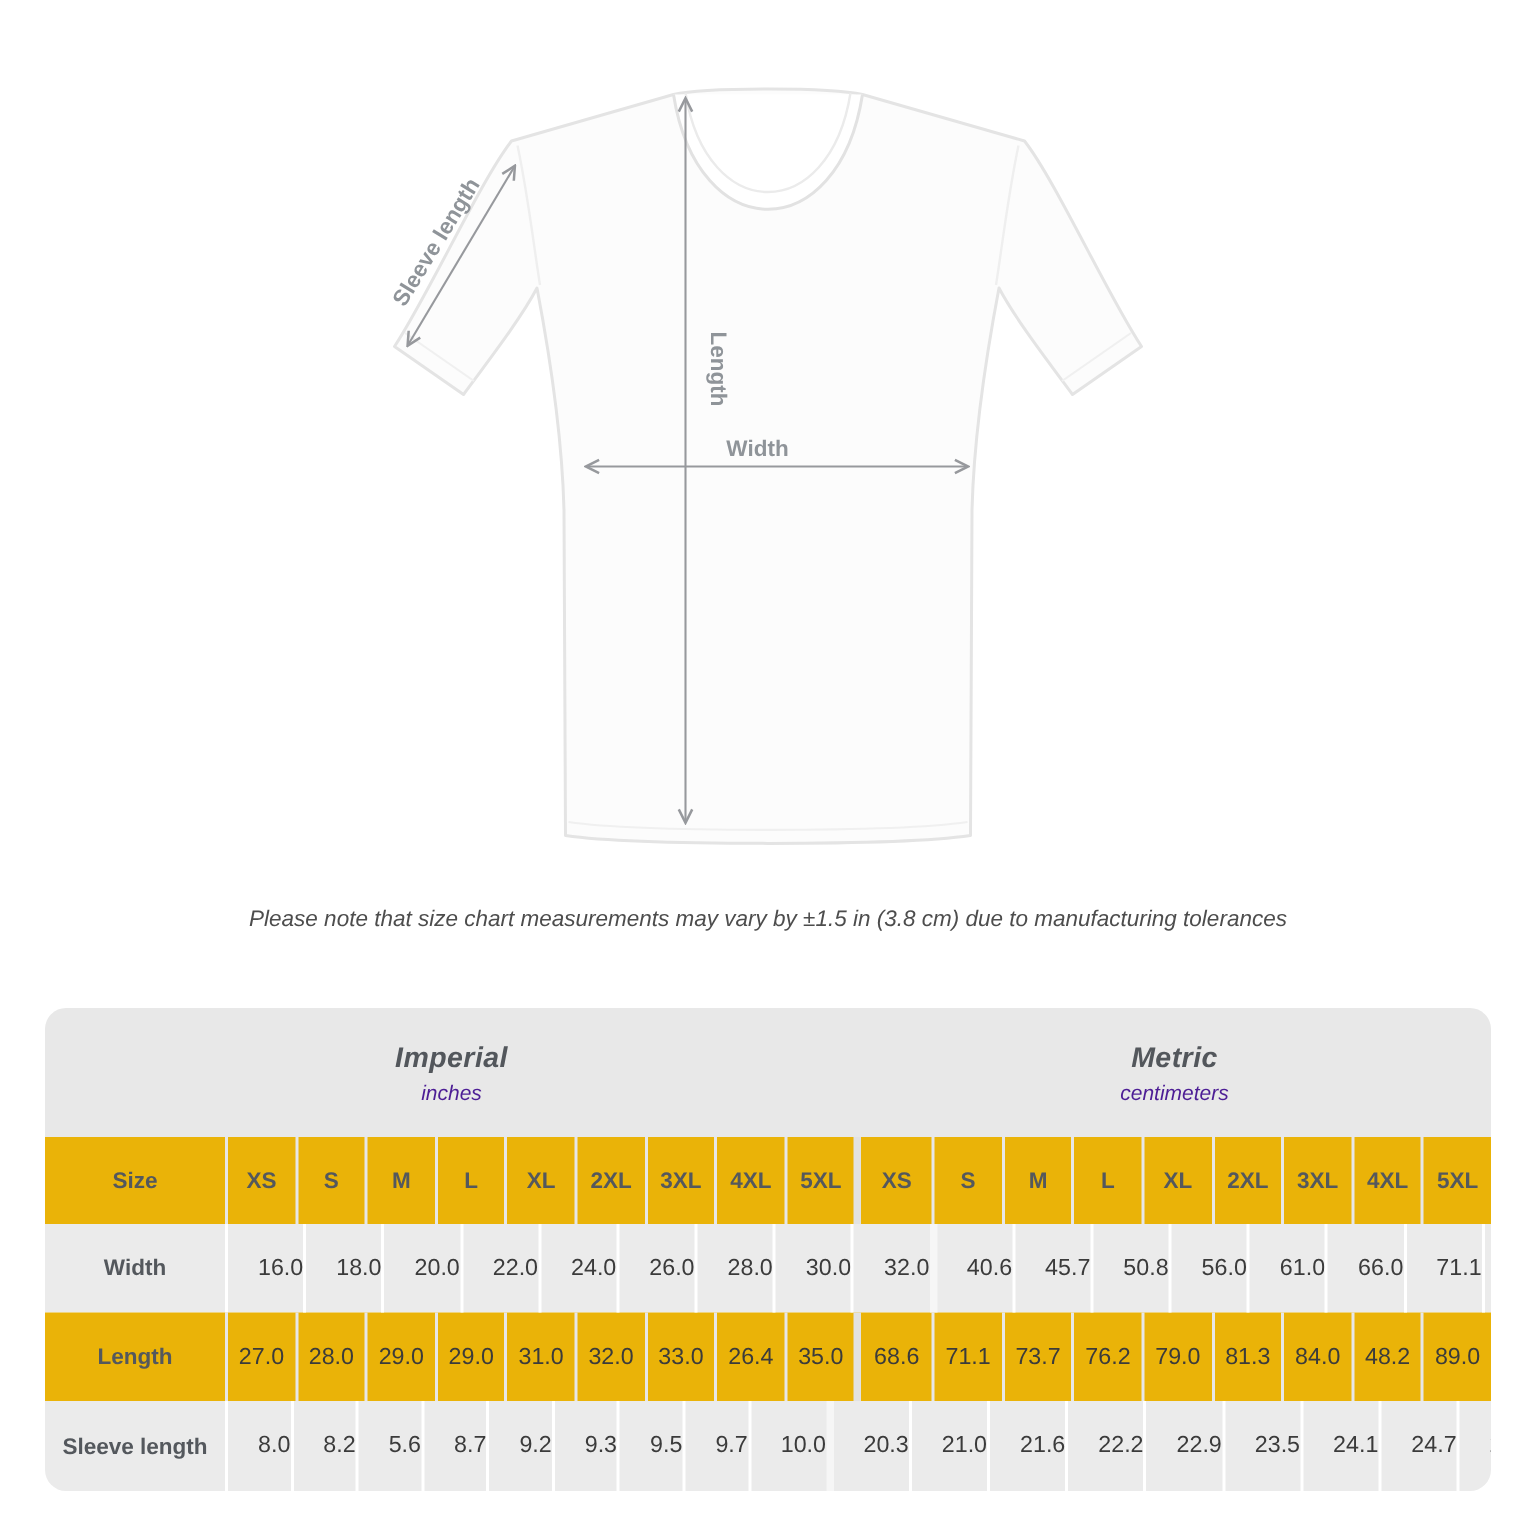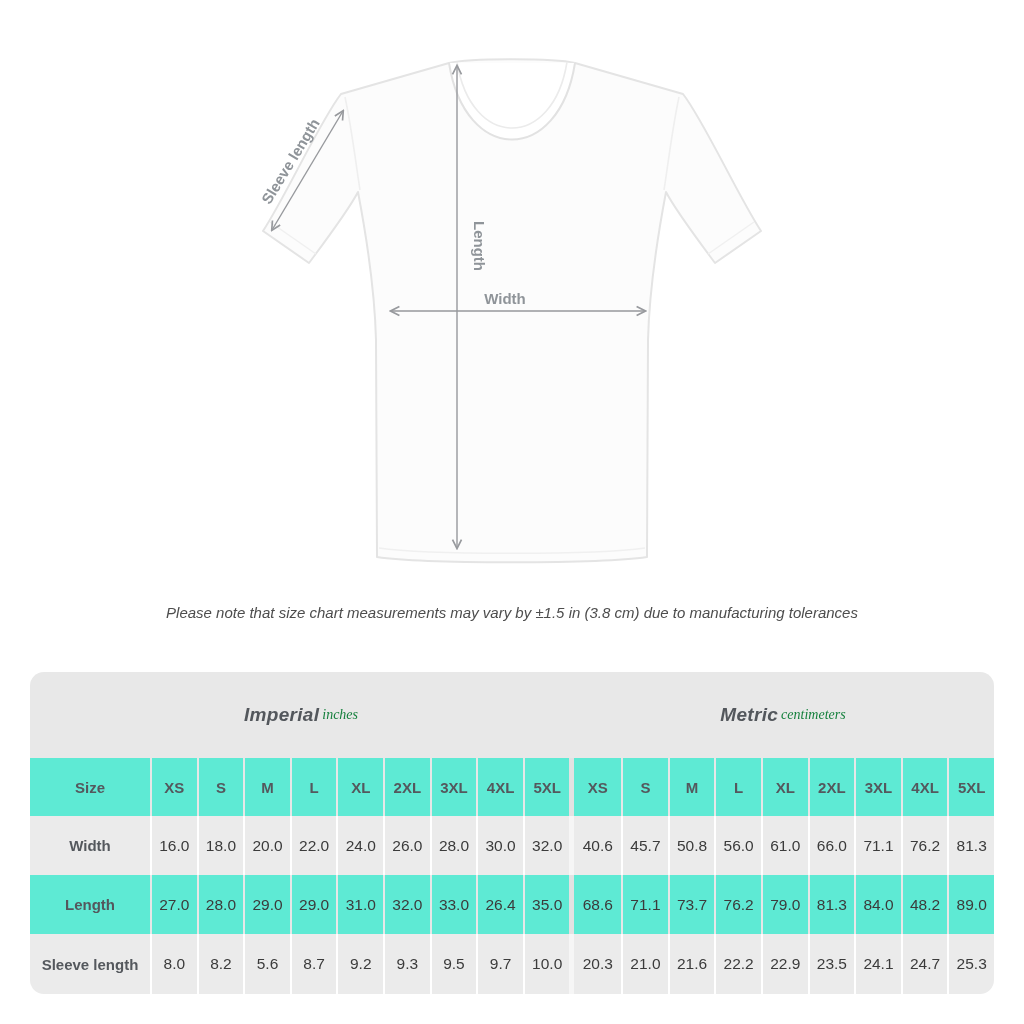--- a/index.html
+++ b/index.html
@@ -12,37 +12,37 @@
 
   
   .page-title{position:absolute;top:598px;left:0;width:100%;margin:0;text-align:center;
     font-size:25px;font-weight:bold;color:#2e2e2e;letter-spacing:0.2px;}
   .note{position:absolute;top:604px;left:0;width:100%;margin:0;text-align:center;
     font-style:italic;font-size:15px;color:#4d4d4d;}
 
   
   .size-table{position:absolute;left:30px;top:672px;width:964px;border-radius:14px;overflow:hidden;}
   .unit-band{display:flex;height:86px;background:var(--band,#e8e8e8);}
-  .unit-half{display:flex;align-items:center;justify-content:center;gap:3px;}
+  .unit-half{display:flex;flex-direction:column;align-items:center;justify-content:center;gap:3px;}
   .unit-half.imperial{width:542px;}
   .unit-half.metric{width:422px;}
   .unit-name{font-size:19px;font-weight:bold;font-style:italic;color:#53575c;letter-spacing:0.3px;}
-  .unit-sub{font-size:14px;font-style:italic;color:#15803d;font-family:Liberation Serif, serif;}
+  .unit-sub{font-size:14px;font-style:italic;color:#4c1d95;}
 
   .trow{display:grid;grid-template-columns:120px repeat(9,1fr) 5px repeat(9,1fr);
-    align-items:stretch;height:59px;background:#5eead4;}
+    align-items:stretch;height:59px;background:#eab308;}
   .trow.header{height:58px;}
   .trow.gray{background:var(--rowalt,#ebebeb);}
   .trow.last{height:60px;}
   .rlabel,.tcell{display:flex;align-items:center;justify-content:center;}
   .rlabel{font-size:15px;font-weight:bold;color:#54585d;}
   .tcell{font-size:15.5px;color:#3b3b3b;}
   .trow.header .tcell{font-size:15px;font-weight:bold;color:#54585d;}
   .trow.white .tcell,.trow.header .tcell{border-left:2px solid #e7e7e7;text-align:right;}
-  .trow.gray .tcell{border-left:2px solid #ffffff;}
+  .trow.gray .tcell{border-left:2px solid #ffffff;padding-left:20px;}
   .tcell.afterdiv{border-left:none !important;}
   .divider{height:100%;}
   .trow.white .divider,.trow.header .divider{background:#e2e2e2;}
   .trow.gray .divider{background:#f6f6f6;}
 </style>
 </head>
 <body>
 
 <div class="page">
 

